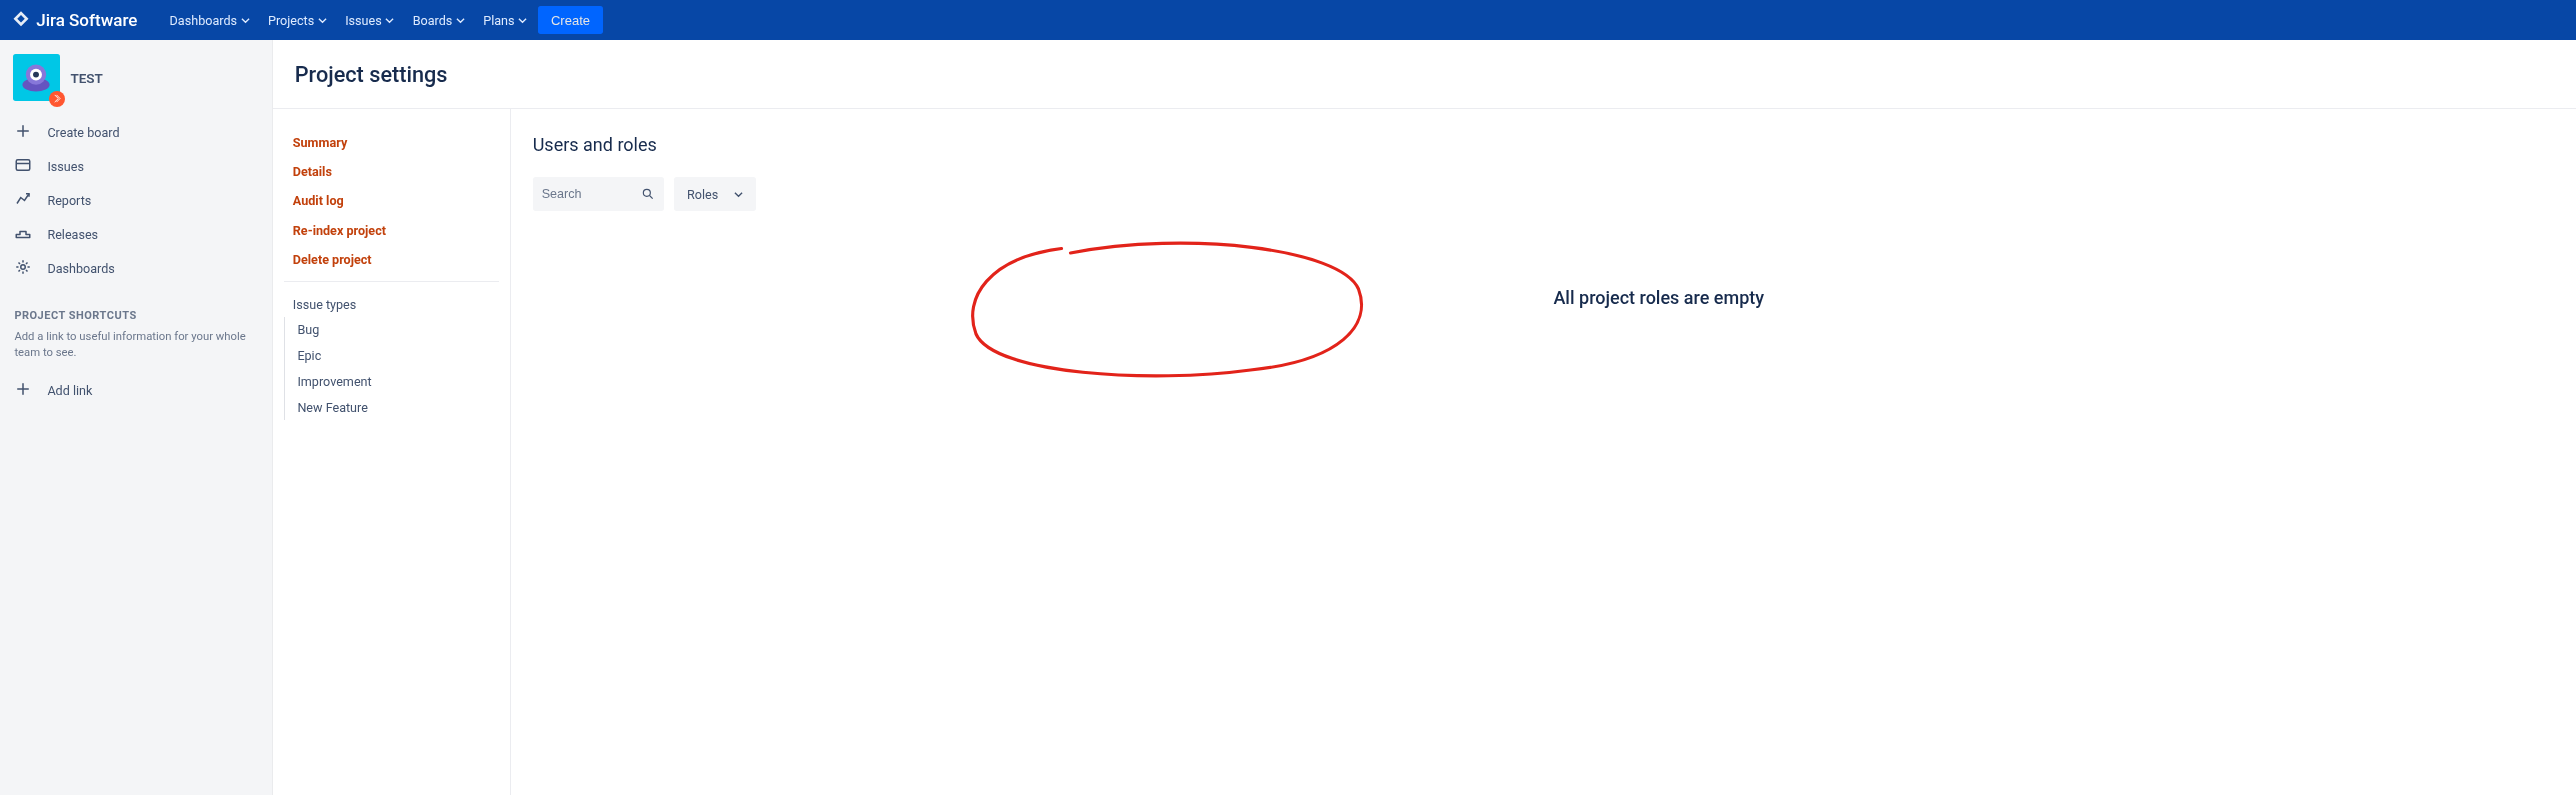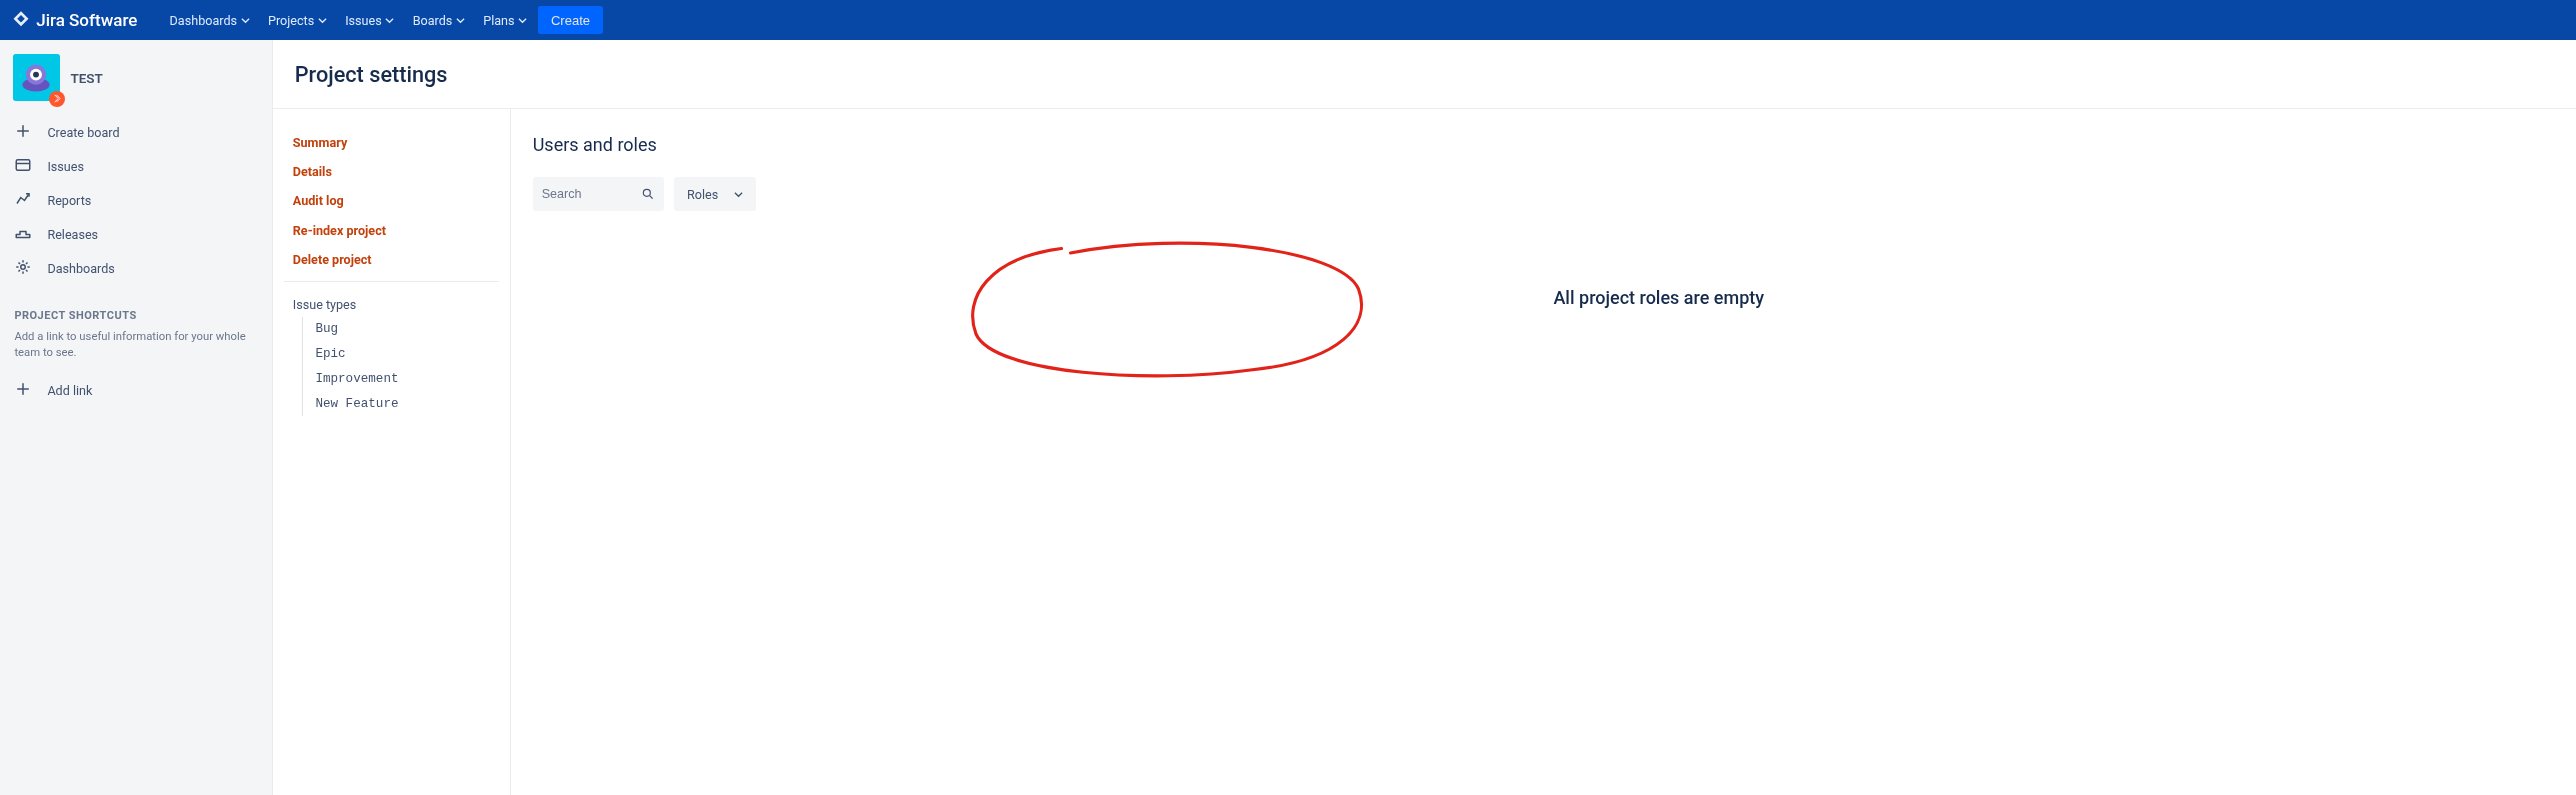--- a/index.html
+++ b/index.html
@@ -174,22 +174,20 @@
     background: #EBECF0;
     margin: 7.2px 0;
   }
   .settings-group-title {
     padding: 7.2px 9px 5.4px 9px;
     font-size: 12.6px;
     color: #42526E;
   }
   .issue-type-list {
     border-left: 1.8px solid #DFE1E6;
-    margin-left: 18px;
-    font-family: Liberation Mono, monospace;
   }
   .issue-type-item {
     padding: 5.4px 9px 5.4px 12.6px;
     font-size: 12.6px;
     color: #42526E;
     cursor: pointer;
   }
   
   .content {
     flex: 1;

